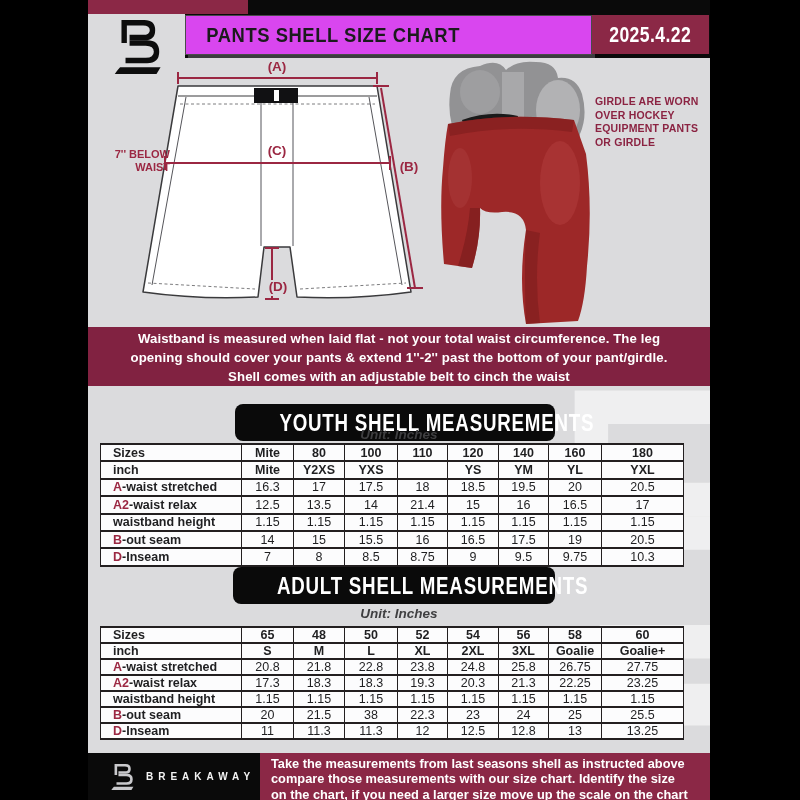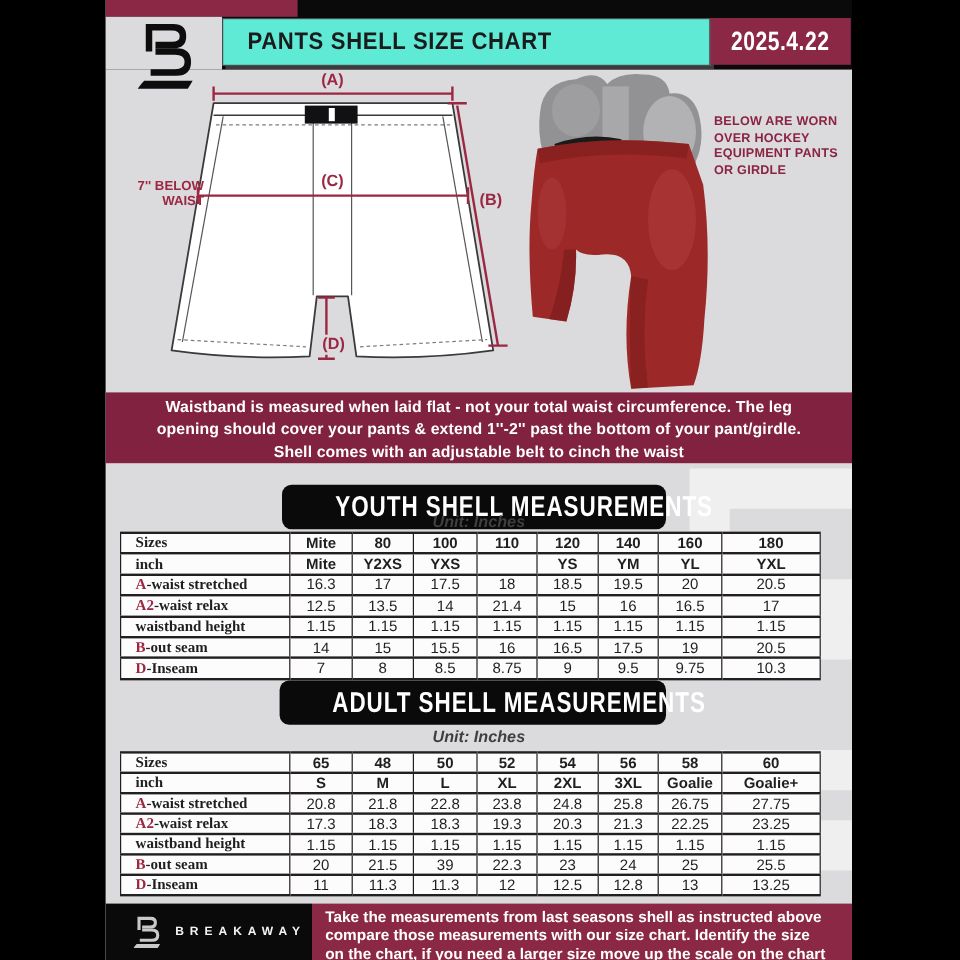--- a/index.html
+++ b/index.html
@@ -6,21 +6,21 @@
   body{width:800px;height:800px;position:relative;overflow:hidden;
        font-family:"Liberation Sans", sans-serif;}
   .page{position:absolute;left:88px;top:0;width:622px;height:800px;
         background:#dbdbdd;overflow:hidden;}
   .abs{position:absolute;}
   
   .header-band{left:0;top:0;width:622px;height:58px;background:#0a0a0a;z-index:2;}
   .top-strip{left:0;top:0;width:160px;height:14px;background:#8b2846;z-index:3;}
   .logo-tile{left:0;top:14px;width:97px;height:44px;background:#dbdbdd;z-index:3;}
   .header-logo{left:24px;top:16px;width:54px;height:62px;color:#0d0d0d;z-index:4;}
-  .title-box{left:97px;top:15px;width:405px;height:38px;background:#5eead4;
+  .title-box{left:97px;top:15px;width:405px;height:38px;background:#d946ef;
              border:1px solid #4a4a4c;box-shadow:3px 3px 0 rgba(110,110,115,.5);
              z-index:4;}
   .title-box span{display:inline-block;line-height:38px;padding-left:22px;
              font-size:20px;font-weight:700;letter-spacing:.6px;color:#1b1b1d;
              transform:scaleX(.92);transform-origin:left center;white-space:nowrap;}
   .date-box{left:504px;top:15px;width:117px;height:39px;background:#8b2846;
             text-align:center;z-index:4;}
   .date-box span{display:inline-block;line-height:39px;color:#fff;font-size:22px;
             font-weight:700;transform:scaleX(.8);letter-spacing:.5px;}
   
@@ -45,21 +45,21 @@
   
   table.size-table{border-collapse:collapse;table-layout:fixed;width:583px;
         background:#fcfcfd;z-index:3;position:absolute;left:12px;}
   .table-youth{top:443px;}
   .table-adult{top:626px;}
   table.size-table td{border:1.5px solid #231f20;border-top-width:2px;border-bottom-width:2px;
         font-size:12.5px;color:#1f1f21;text-align:center;padding:0;overflow:hidden;
         white-space:nowrap;}
   .table-youth td{height:15.4px;}
   .table-adult td{height:13.9px;}
-  table.size-table td.lbl{text-align:left;padding-left:12px;font-weight:700;font-family:Liberation Serif, serif;}
+  table.size-table td.lbl{text-align:left;padding-left:12px;font-weight:700;}
   table.size-table tr:nth-child(-n+2) td{font-weight:700;}
   .pfx{color:#9b2742;font-weight:700;}
   
   .watermark{left:428px;top:362px;width:335px;height:392px;color:rgba(255,255,255,.55);z-index:1;}
   
   .footer-black{left:0;top:753px;width:172px;height:47px;background:#0a0a0a;z-index:3;}
   .footer-logo{left:22px;top:9px;width:26px;height:30px;color:#c9c9cc;position:absolute;}
   .footer-brand{position:absolute;left:58px;top:0;height:47px;line-height:47px;color:#f4f4f4;
         font-size:10px;font-weight:700;letter-spacing:5px;white-space:nowrap;}
   .footer-maroon{left:172px;top:753px;width:450px;height:47px;background:#8b2846;
@@ -140,21 +140,21 @@
     <path d="M22 62 Q50 52 78 58 L74 76 Q48 68 28 80 Z" fill="#1a1a1a"></path>
     <path d="M8 66 Q64 54 134 62 L146 96 Q153 150 147 208 Q145 244 138 263 L86 266 Q78 222 86 172 Q84 152 62 154 Q46 156 40 150 Q41 180 32 210 L4 206 Q-1 150 3 110 Q5 82 8 66 Z" fill="#9d2828"></path>
     <path d="M8 66 Q64 54 134 62 L132 74 Q66 66 10 78 Z" fill="#7a1c1c" opacity=".55"></path>
     <path d="M40 150 Q41 180 32 210 L18 208 Q28 176 30 150 Z" fill="#7c1d1d" opacity=".7"></path>
     <path d="M86 172 Q84 210 86 266 L100 265 Q94 220 100 175 Z" fill="#7c1d1d" opacity=".6"></path>
     <ellipse cx="120" cy="125" rx="20" ry="42" fill="#b54040" opacity=".45"></ellipse>
     <ellipse cx="20" cy="120" rx="12" ry="30" fill="#b04040" opacity=".4"></ellipse>
   </svg>
 
   <div class="abs photo-note">
-    <div class="ln">BELOW ARE WORN</div>
+    <div class="ln">GIRDLE ARE WORN</div>
     <div class="ln">OVER HOCKEY</div>
     <div class="ln">EQUIPMENT PANTS</div>
     <div class="ln">OR GIRDLE</div>
   </div>
 
   <div class="abs info-banner">
     <div class="ln pad">Waistband is measured when laid flat - not your total waist circumference. The leg</div>
     <div class="ln">opening should cover your pants &amp; extend 1''-2'' past the bottom of your pant/girdle.</div>
     <div class="ln">Shell comes with an adjustable belt to cinch the waist</div>
   </div>
@@ -329,21 +329,21 @@
           <td>1.15</td>
           <td>1.15</td>
           <td>1.15</td>
           <td>1.15</td>
           <td>1.15</td>
         </tr>
         <tr>
           <td class="lbl"><span class="pfx">B</span>-out seam</td>
           <td>20</td>
           <td>21.5</td>
-          <td>39</td>
+          <td>38</td>
           <td>22.3</td>
           <td>23</td>
           <td>24</td>
           <td>25</td>
           <td>25.5</td>
         </tr>
         <tr>
           <td class="lbl"><span class="pfx">D</span>-Inseam</td>
           <td>11</td>
           <td>11.3</td>

